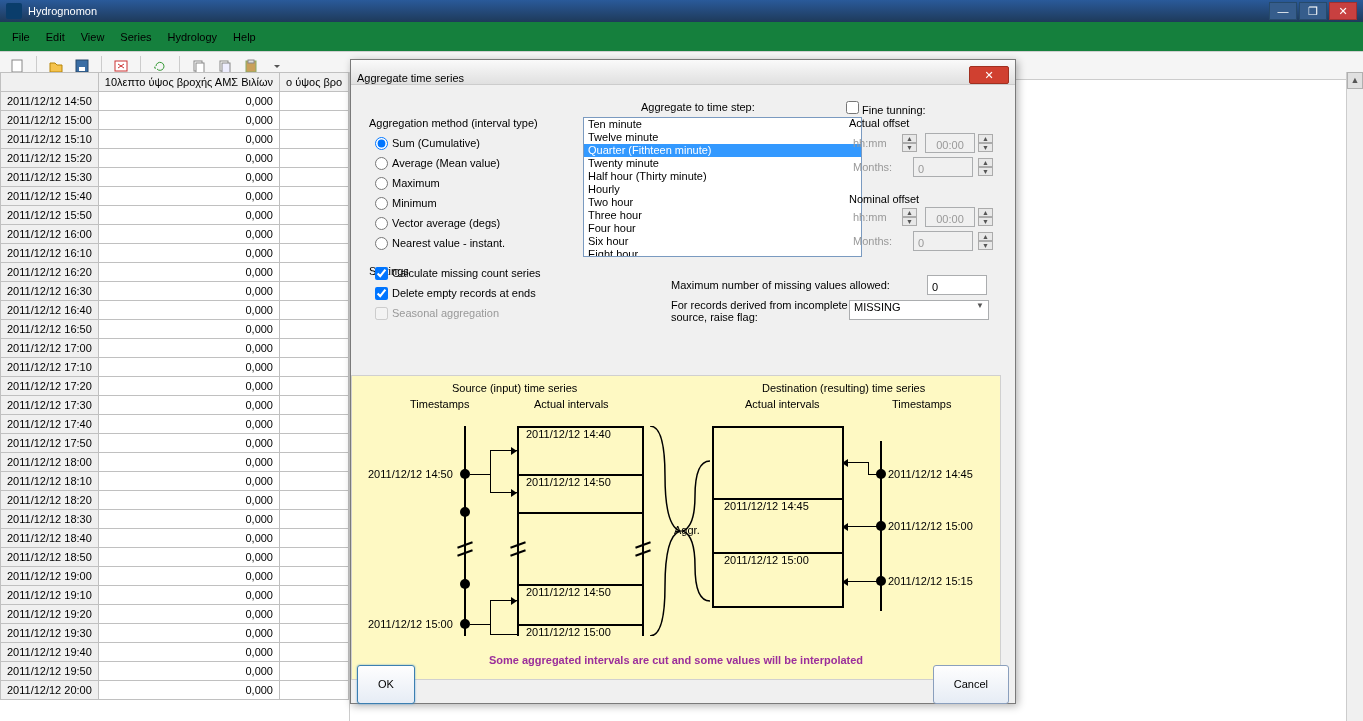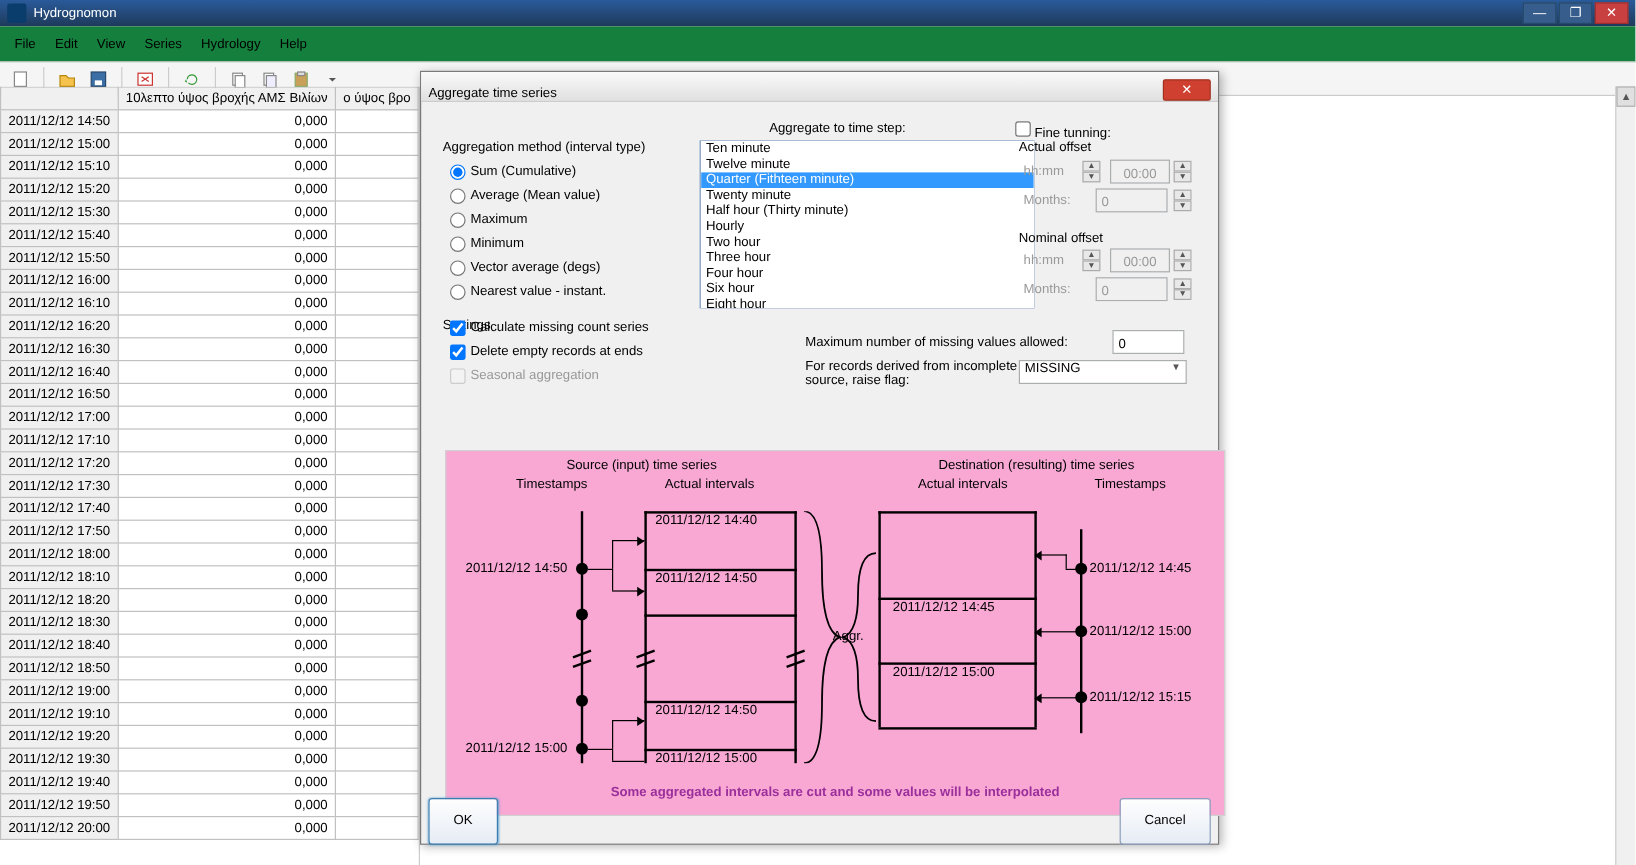--- a/index.html
+++ b/index.html
@@ -36,21 +36,21 @@
   .listbox .opt { padding: 0 4px; height: 13px; line-height: 13px; cursor: default; white-space: nowrap; }
   .listbox .opt.sel { background: #3399ff; color: #fff; }
   .lbl { position: absolute; }
   .disabled { color: #999; }
   .txt { border: 1px solid #abadaf; background: #fff; height: 20px; padding: 5px 4px; }
   .txt.dis { background: #f0f0f0; color: #999; }
   .spin-btns { position: absolute; width: 15px; display: flex; flex-direction: column; }
   .spin-btns span { height: 9px; border: 1px solid #ababab; background: #e8e8e8; font-size: 7px; text-align: center; line-height: 7px; color: #555; }
   .select { border: 1px solid #abadaf; background: #fff; height: 20px; display: flex; align-items: flex-start; padding: 0 4px; }
   .select .caret { margin-left: auto; font-size: 8px; color: #555; }
-  .diagram { position: absolute; left: 20px; top: 290px; width: 650px; height: 305px; background: #f9a8d4; border: 1px solid #d0d0d0; }
+  .diagram { position: absolute; left: 0; top: 290px; width: 650px; height: 305px; background: #fef9c3; border: 1px solid #d0d0d0; }
   .diagram-inner { position: relative; width: 100%; height: 100%; }
   .diag-txt { position: absolute; font-size: 11px; }
   .diag-dot { position: absolute; width: 10px; height: 10px; background: #000; border-radius: 50%; transform: translate(-50%,-50%); }
   .diag-hline { position: absolute; height: 2px; background: #000; }
   .diag-vline { position: absolute; width: 2px; background: #000; }
   .diag-connector { position: absolute; height: 1px; background: #000; }
   .diag-warning { position: absolute; color: #9b2f9b; font-weight: bold; width: 100%; text-align: center; }
   .btn { height: 39px; border: 1px solid #8a9fbd; background: linear-gradient(#fefefe,#e6ecf5); border-radius: 3px; padding: 0 20px; display: inline-flex; align-items: center; justify-content: center; }
   .btn.focus { border: 1px solid #3c7fb1; box-shadow: 0 0 2px #5ca0d3; }
   .btn-row { position: absolute; left: 6px; right: 6px; bottom: 6px; height: 26px; display: flex; align-items: center; }

